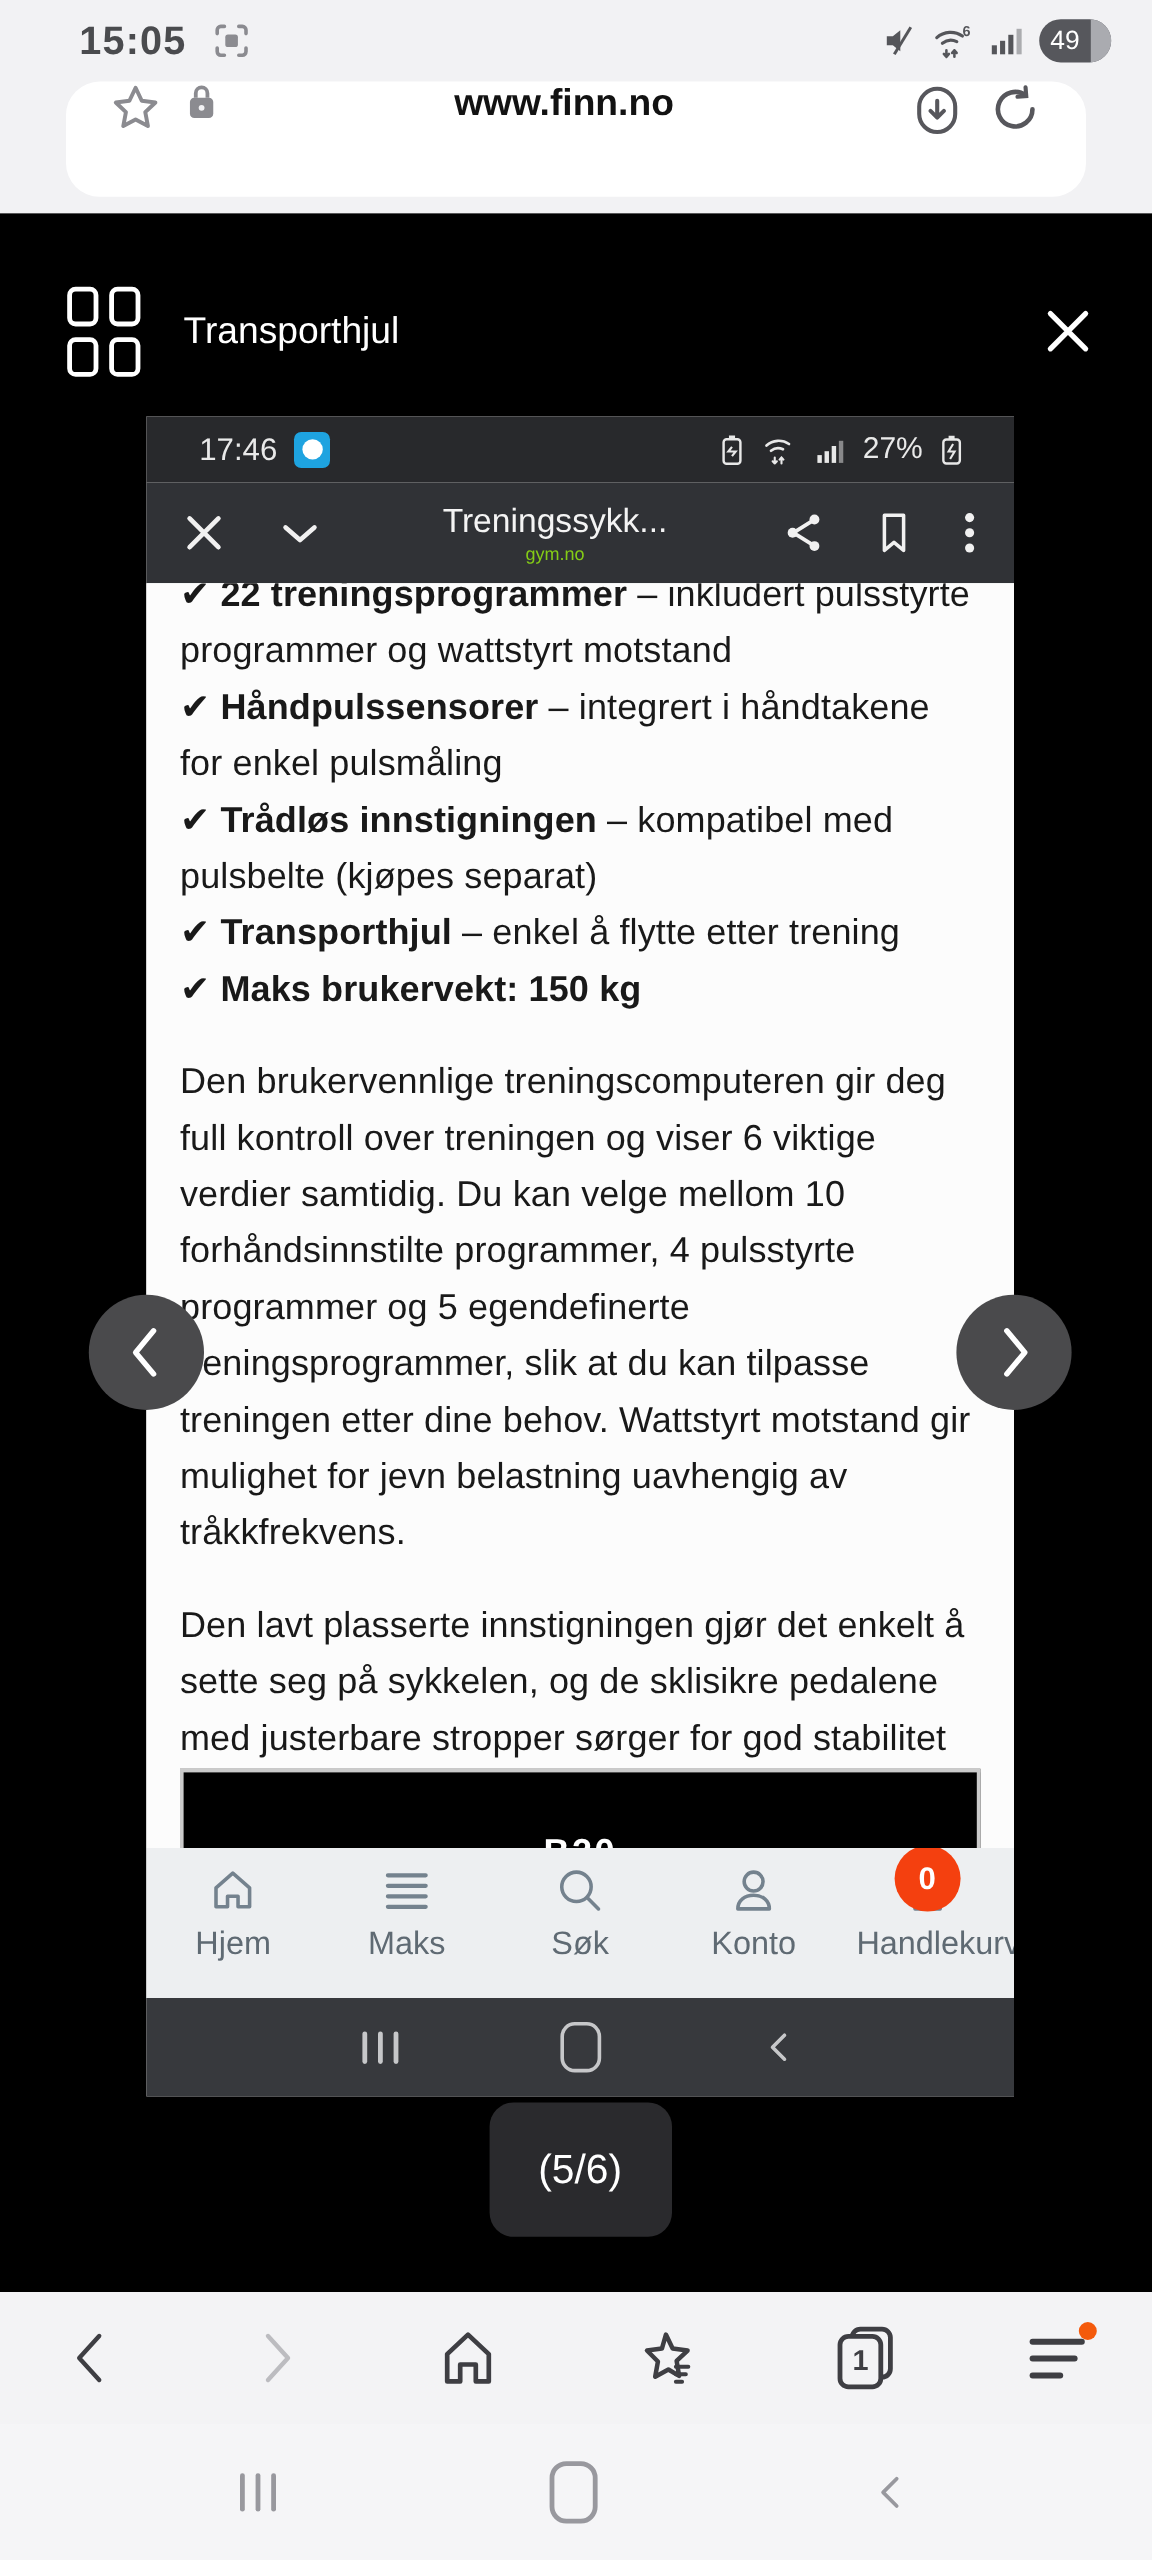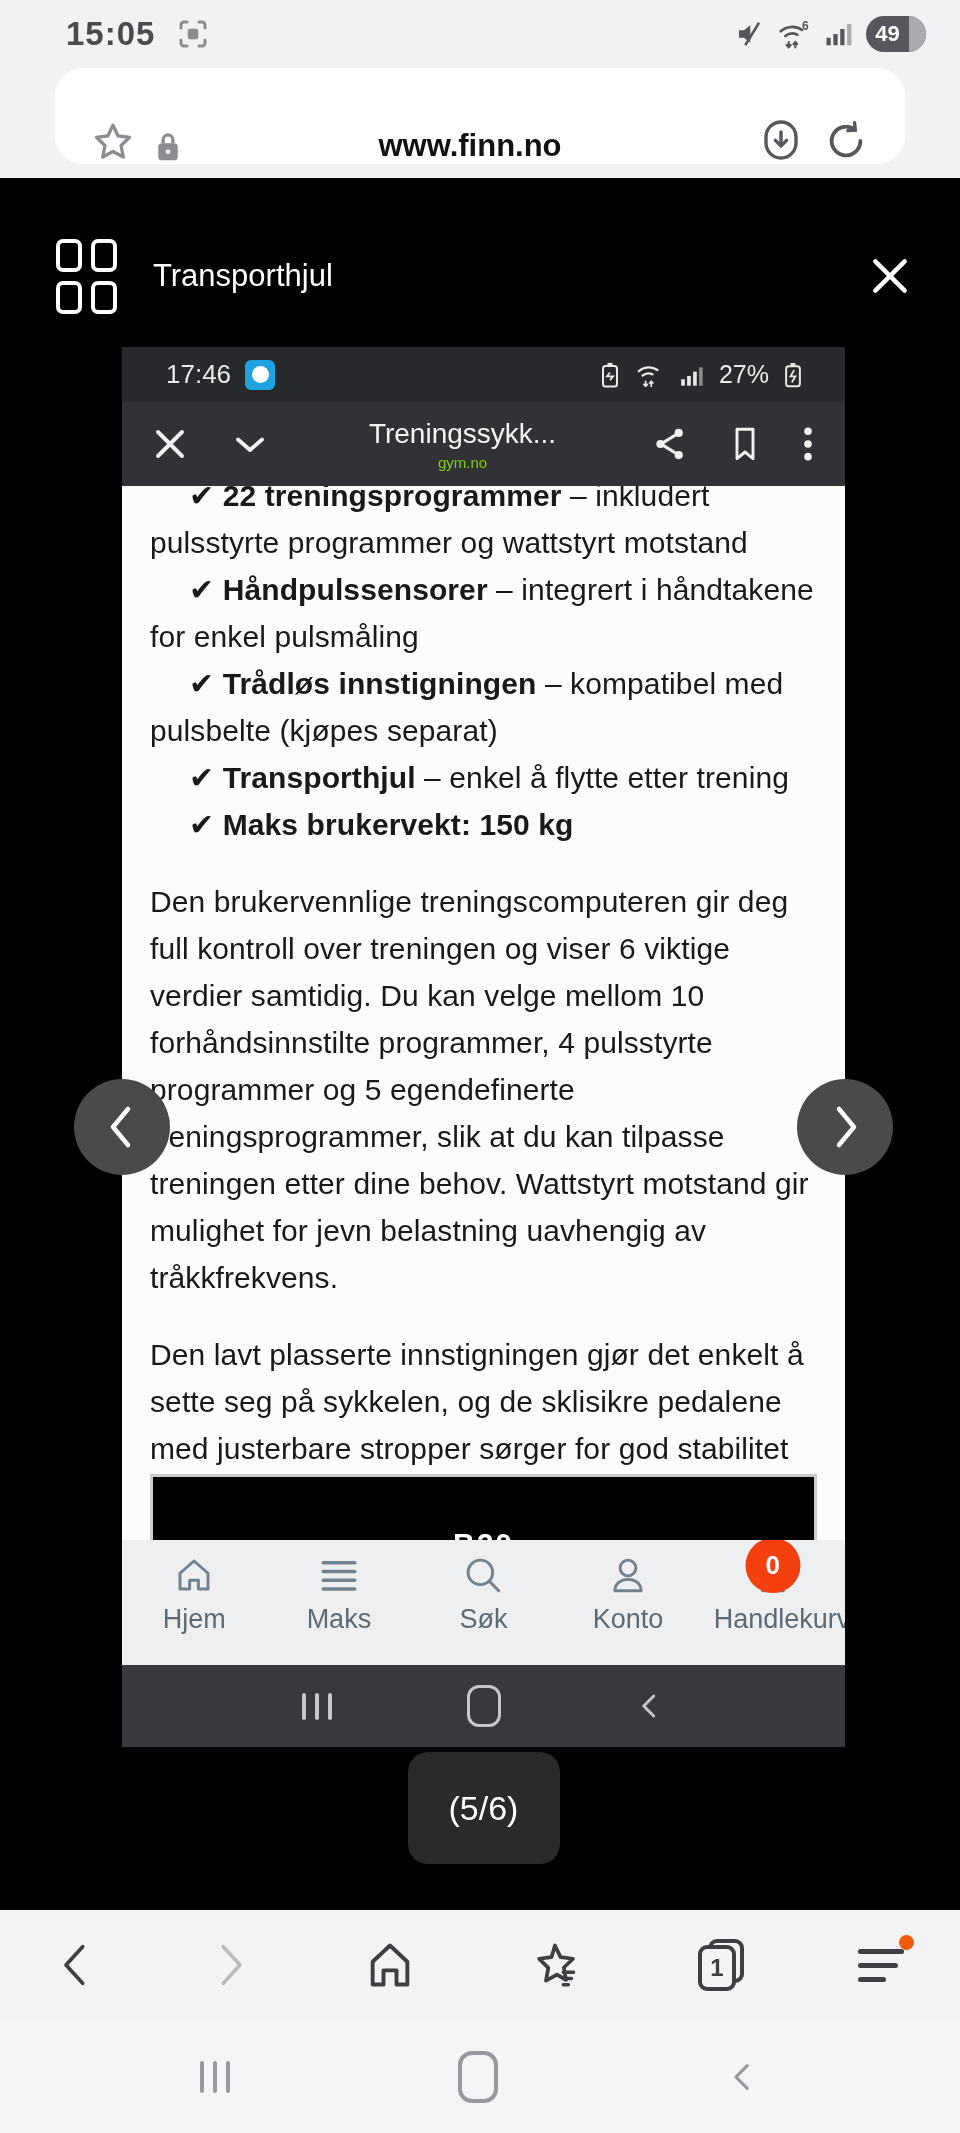--- a/index.html
+++ b/index.html
@@ -6,27 +6,27 @@
   .screen{position:relative;width:960px;height:2133px;background:#000;overflow:hidden;
           font-family:"Liberation Sans","DejaVu Sans",sans-serif;}
 
   
   .status-bar{position:absolute;top:0;left:0;width:960px;height:60px;background:#f2f2f4;
               display:flex;align-items:flex-end;justify-content:space-between;padding:0 34px;box-sizing:border-box;}
   .sb-left{display:flex;align-items:center;gap:20px;height:52px;margin-left:32px;}
   .sb-time{font-size:33px;font-weight:700;color:#4a4b4e;letter-spacing:1px;}
   .sb-right{display:flex;align-items:center;gap:12px;height:52px;color:#55565a;}
   .batt-pill{width:60px;height:36px;border-radius:18px;background:#56575c;overflow:hidden;display:flex;}
-  .batt-num{flex:1;display:flex;align-items:center;justify-content:center;color:#fff;font-size:22px;font-weight:700;}
+  .batt-num{flex:1;display:flex;align-items:center;justify-content:center;color:#fff;font-size:22px;font-weight:400;}
   .batt-cap{width:17px;background:#aaabb0;}
 
   
   .addr-row{position:absolute;top:60px;left:0;width:960px;height:118px;background:#f2f2f4;}
   .addr-pill{position:absolute;left:55px;right:55px;top:8px;height:96px;background:#ffffff;border-radius:28px;
-             display:flex;align-items:flex-end;padding:0 36px;box-sizing:border-box;gap:18px;}
+             display:flex;align-items:flex-start;padding:0 36px;box-sizing:border-box;gap:18px;}
   .addr-url{flex:1;text-align:center;font-size:31px;font-weight:700;color:#121212;}
   .icon-gray{color:#8b8b90;}
   .icon-dark{color:#57575c;}
 
   
   .gallery{position:absolute;top:178px;left:0;width:960px;height:1732px;background:#000;}
   .gallery-header{position:absolute;top:58px;left:56px;right:48px;height:80px;display:flex;align-items:center;}
   .grid-icon{display:grid;grid-template-columns:26px 26px;grid-template-rows:33px 33px;gap:9px;margin-right:36px;}
   .grid-icon div{border:4px solid #fff;border-radius:7px;box-sizing:border-box;}
   .gallery-title{color:#fff;font-size:31px;font-weight:500;flex:1;}
@@ -52,21 +52,21 @@
 
   .p-header{height:84px;background:#303236;display:flex;align-items:center;padding:0 30px;box-sizing:border-box;color:#f1f1f1;}
   .p-h-left{display:flex;align-items:center;gap:42px;margin-right:40px;}
   .p-h-titles{flex:1;text-align:center;transform:translateX(-8px);}
   .p-h-title{font-size:28px;color:#f4f4f4;}
   .p-h-site{font-size:15px;color:#84cc16;margin-top:4px;}
   .p-h-right{display:flex;align-items:center;gap:40px;margin-left:20px;}
 
   .p-content{flex:1;position:relative;overflow:hidden;background:#fcfcfc;padding:0 28px;box-sizing:border-box;}
   .copy{margin-top:-14px;color:#191919;font-size:30px;line-height:47px;letter-spacing:0.1px;}
-  .copy b{font-weight:700;margin-left:39px;}
+  .copy b{font-weight:700;}
   .para{margin-top:30px;}
 
   .img-banner{position:absolute;left:28px;right:28px;bottom:0;height:66px;background:#000;
               border:3px solid #cbcbcb;border-bottom:none;box-sizing:border-box;overflow:hidden;}
   .img-banner span{display:block;margin-top:50px;color:#fff;font-size:30px;font-weight:700;text-align:center;letter-spacing:2px;}
 
   .p-nav{height:125px;background:#edeff1;display:flex;overflow:hidden;}
   .p-nav-item{flex:1;display:flex;flex-direction:column;align-items:center;padding-top:14px;position:relative;color:#74828e;}
   .p-nav-label{font-size:27px;color:#5f6a73;margin-top:8px;text-align:center;line-height:30px;width:118px;}
   .cart-badge{position:absolute;top:-2px;left:50%;transform:translateX(-50%);width:55px;height:55px;border-radius:50%;

